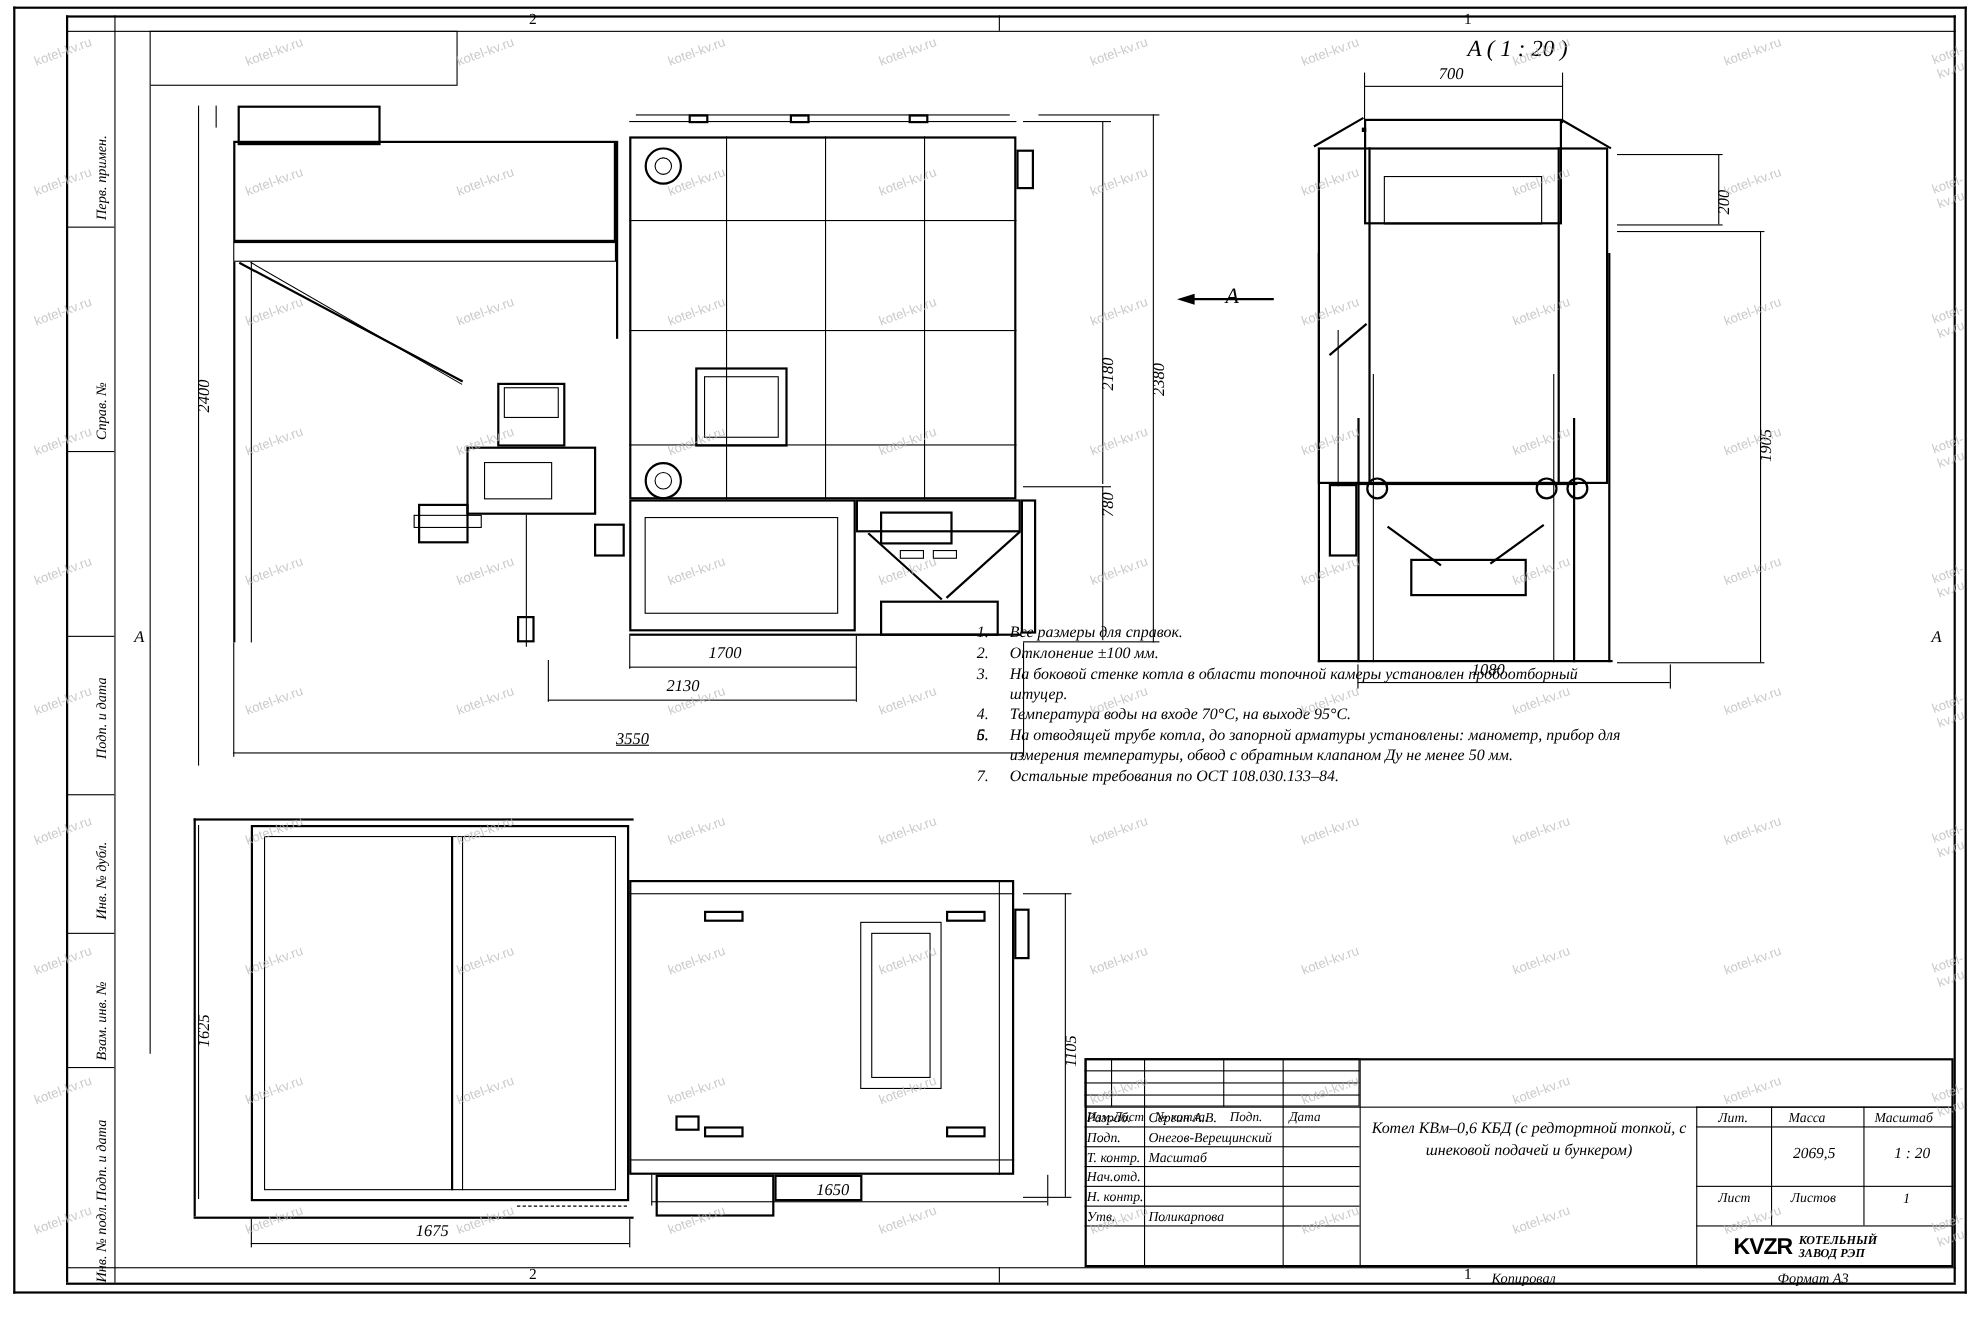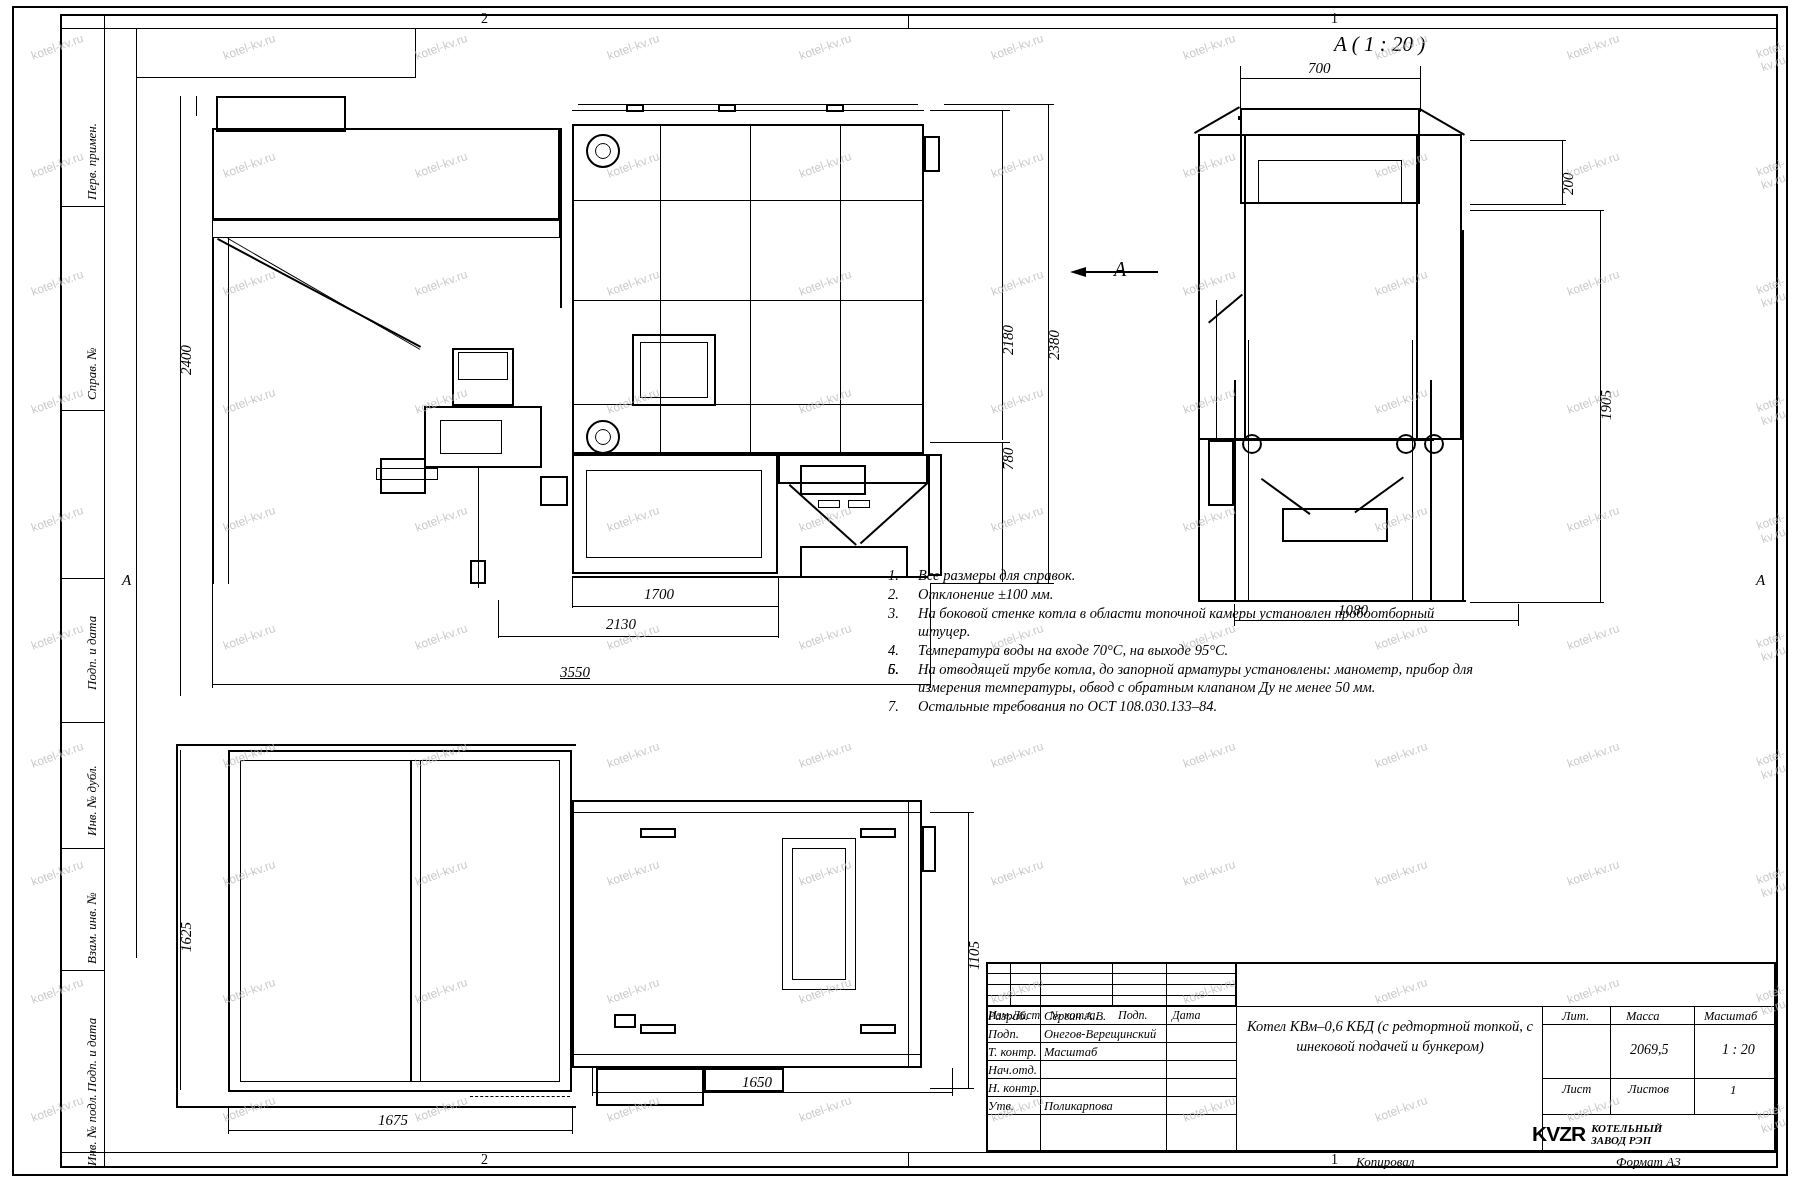--- a/index.html
+++ b/index.html
@@ -20,21 +20,21 @@
   .wm{position:absolute;color:#b9b9b9;font-size:12px;font-family:"Liberation Sans",sans-serif;opacity:.75;transform:rotate(-20deg);user-select:none;pointer-events:none;}
 
   .box{position:absolute;border:1px solid #000;box-sizing:border-box;}
   .box2{position:absolute;border:2px solid #000;box-sizing:border-box;}
 
   .notes{position:absolute;left:880px;top:566px;width:600px;font-family:"Liberation Serif",serif;font-style:italic;font-size:14.5px;line-height:18px;}
   .notes ol{margin:0;padding:0;list-style:none;}
   .notes li{position:relative;padding-left:38px;margin-bottom:1px;}
   .notes li .n{position:absolute;left:8px;top:0;}
 
-  .logo{position:absolute;left:1532px;top:1122px;display:flex;align-items:center;gap:6px;}
+  .logo{position:absolute;left:1576px;top:1122px;display:flex;align-items:center;gap:6px;}
   .logo .mark{font-family:"Liberation Sans",sans-serif;font-weight:bold;font-size:21px;letter-spacing:-1px;}
   .logo .sub{font-family:"Liberation Serif",serif;font-style:italic;font-weight:bold;font-size:11px;line-height:12px;}
 
   .arrowL{position:absolute;}
 </style>
 </head>
 <body>
 
 <div id="sheet">
 

